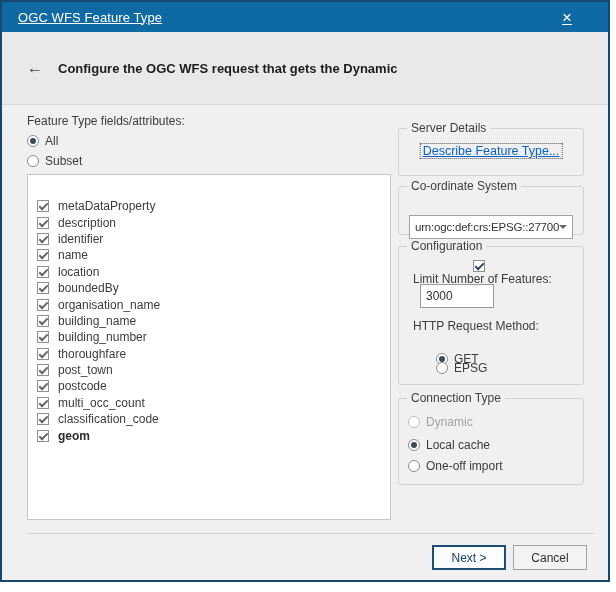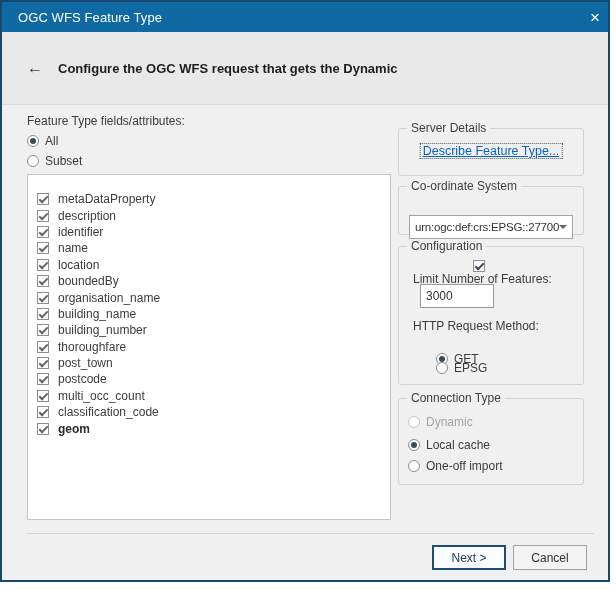--- a/index.html
+++ b/index.html
@@ -11,21 +11,21 @@
     -webkit-font-smoothing:antialiased;
   }
   .dialog {
     position:absolute; left:0; top:0; width:610px; height:582px;
     background:#f0f0f0; border:2px solid #17496e; box-sizing:border-box;
     overflow:hidden;
   }
   
   .titlebar {
     height:30px; background:#0f69a3; color:#fff;
-    display:flex; align-items:center; padding:0 0 0 16px;
+    display:flex; align-items:center; padding:0 28px 0 16px;text-decoration:underline;
   }
   .titlebar-title { font-size:13px; letter-spacing:0.1px; }
   .close-btn {
     margin-left:auto; width:26px; height:26px;
     display:flex; align-items:center; justify-content:center;
     color:#fff; font-size:17px; line-height:1; cursor:default;
   }
   
   .header {
     height:72px; background:#e9e9e9; border-bottom:1px solid #d9d9d9;
@@ -58,21 +58,21 @@
   }
   .cb.blue.checked::after { border-color:#33475a; }
 
   
   .ft-label { position:absolute; left:25px; top:112px; }
   .row-all { left:25px; top:132px; }
   .row-subset { left:25px; top:152px; }
   .listbox {
     position:absolute; left:25px; top:172px; width:364px; height:346px;
     background:#fff; border:1px solid #c6c6c6; box-sizing:border-box;
-    padding-top:16px; overflow:hidden;
+    padding-top:23px; overflow:hidden;
   }
   .lb-row { height:16.4px; display:flex; align-items:center; padding-left:9px; }
   .lb-row .lbl { margin-left:9px; }
   .bold { font-weight:bold; color:#2b2b2b; }
 
   
   .group { position:absolute; border:1px solid #d2d2d2; border-radius:3px; }
   .group-title {
     position:absolute; top:-8px; left:8px; background:#f0f0f0;
     padding:0 4px; color:#3f3f3f; white-space:nowrap;

